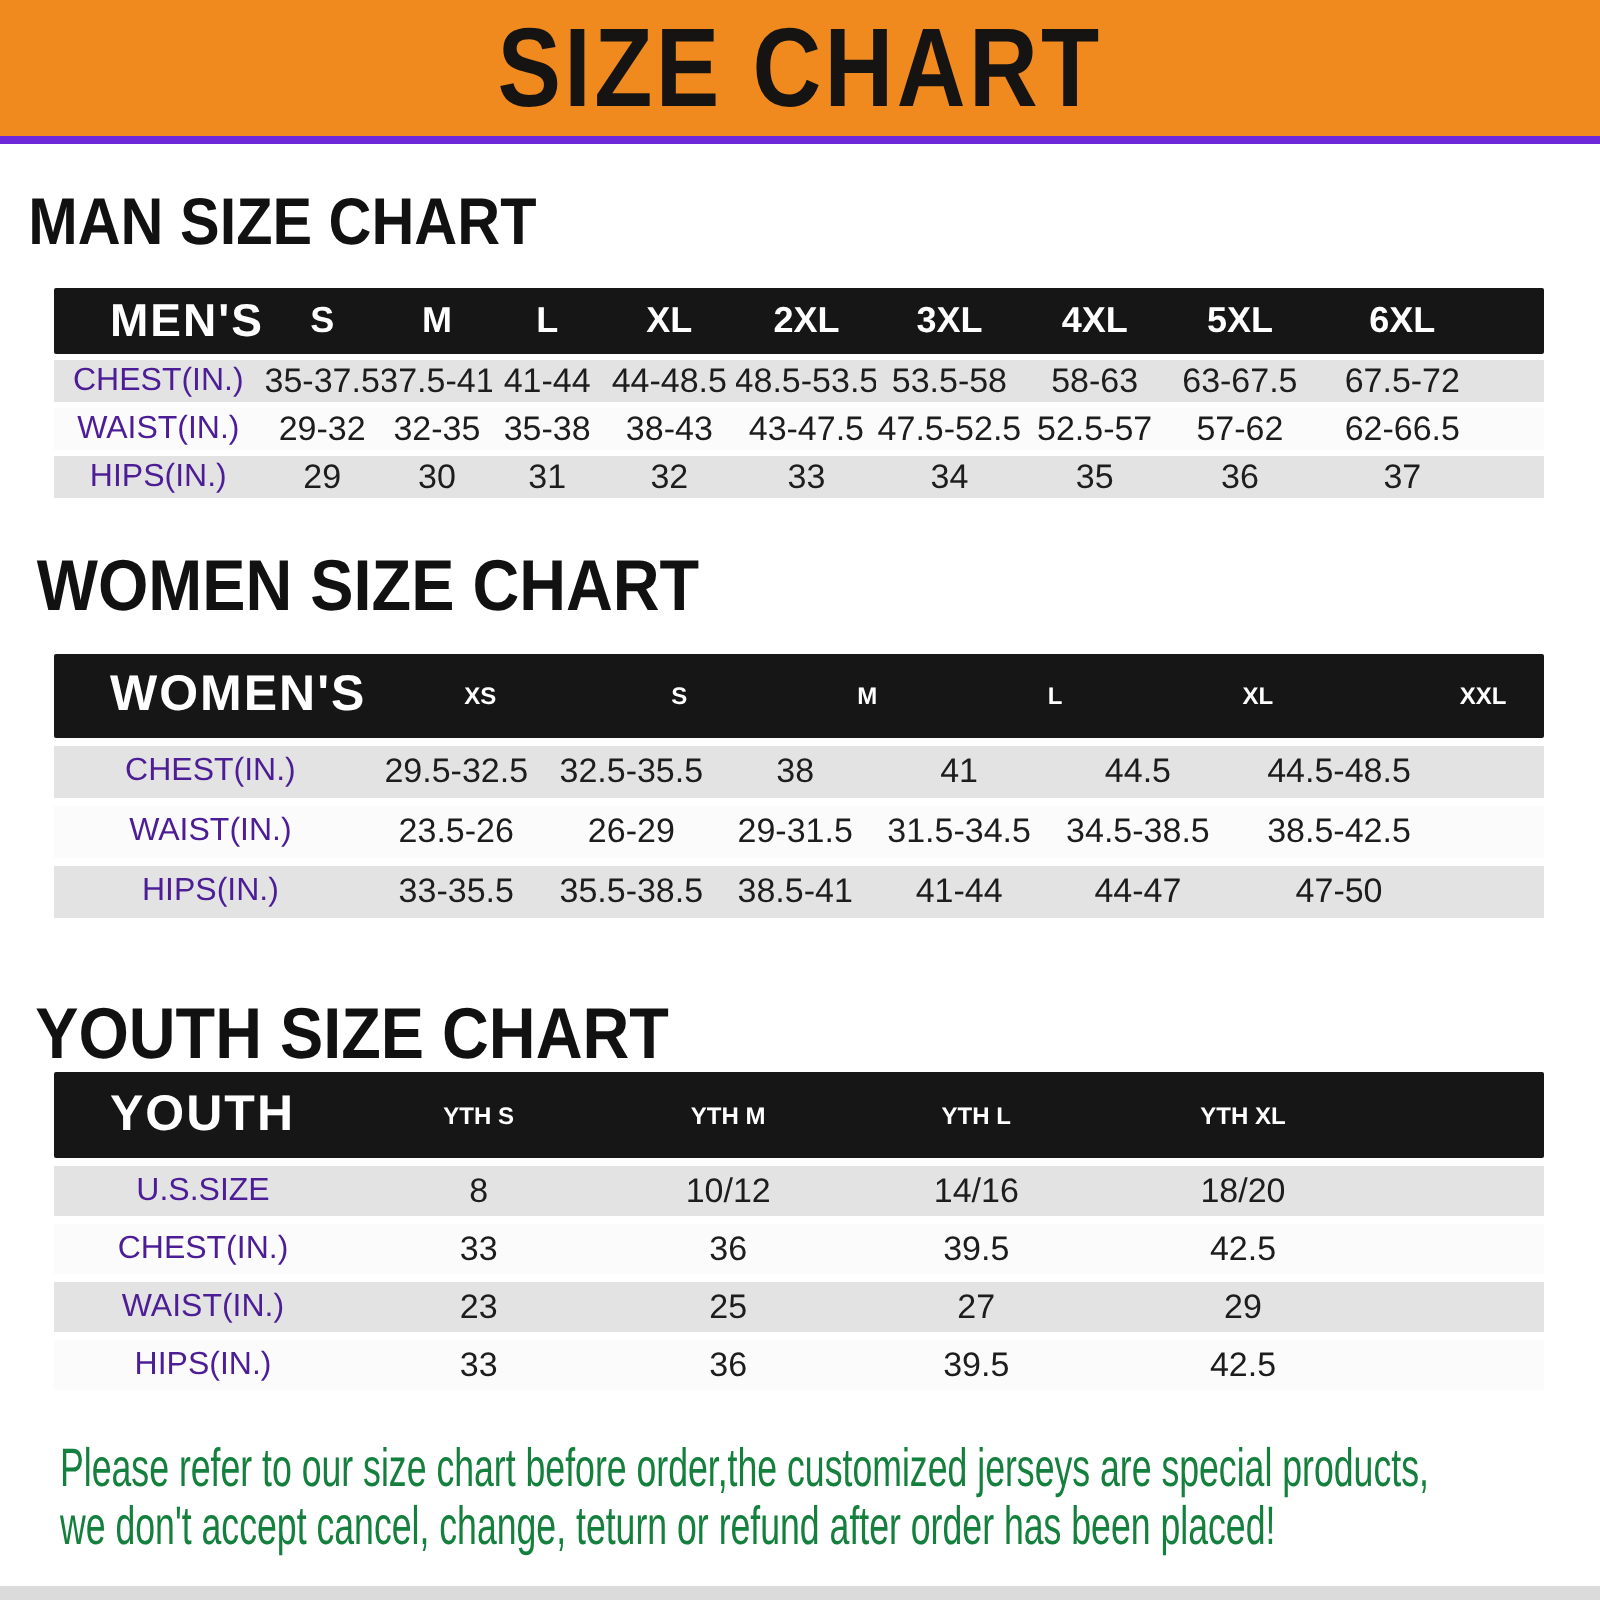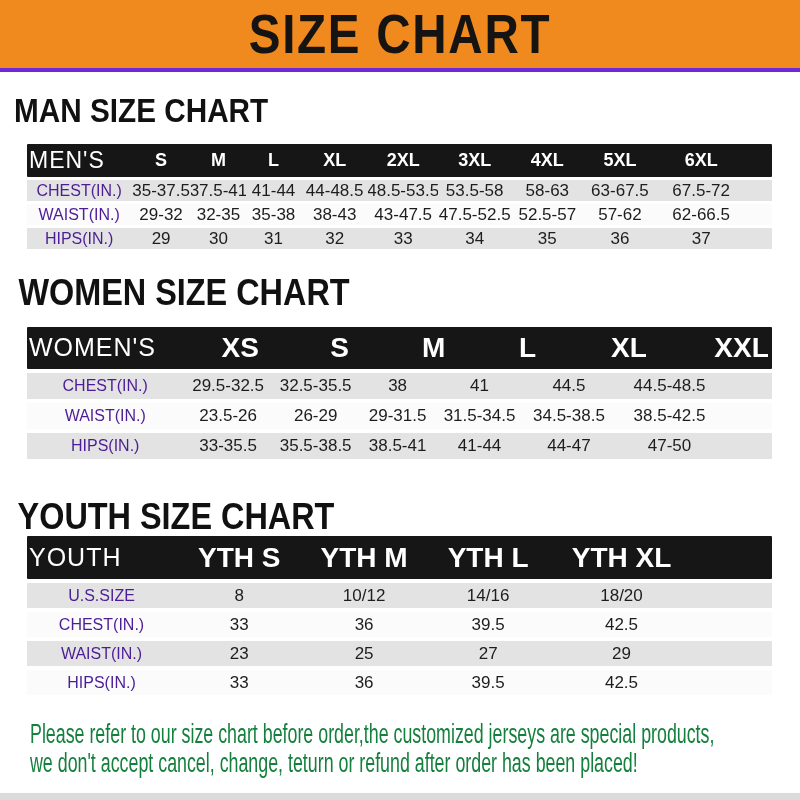--- a/index.html
+++ b/index.html
@@ -45,26 +45,26 @@
   .table-women .bar{height:42px;gap:12px;}
   .table-youth .bar{height:43px;}
   .row{margin-top:3px;}
   .table-women .row,.table-youth .row{margin-top:4px;}
   .table-men .row{height:21px;}
   .table-women .row{height:26px;}
   .table-youth .row{height:25px;}
   .row-gray{background:#E3E3E3;}
   .row-white{background:#FBFBFB;}
   .cell{display:flex;align-items:center;justify-content:center;overflow:hidden;}
-  .corner{justify-content:flex-start;padding-left:2px;font-weight:400;letter-spacing:1px;}
+  .corner{justify-content:flex-start;padding-left:28px;font-weight:700;letter-spacing:1px;}
   .table-men .corner{font-size:23px;}
   .table-women .corner,.table-youth .corner{font-size:25px;}
   .size-h{font-weight:bold;white-space:nowrap;}
   .table-men .size-h{font-size:18px;}
-  .table-women .size-h,.table-youth .size-h{font-size:28px;font-weight:600;}
+  .table-women .size-h,.table-youth .size-h{font-size:12px;font-weight:600;}
   .row-label{font-size:16px;color:#4c1d95;white-space:nowrap;}
   .val{font-size:17px;color:#1d1d1d;white-space:nowrap;}
   
   .disclaimer{margin-top:25px;margin-left:30px;color:#15803d;}
   .disclaimer-line{
     display:inline-block;transform:scaleX(0.66);transform-origin:left center;
     font-size:27px;line-height:29px;white-space:nowrap;display:block;
     transform:scaleX(0.66);
   }
   

